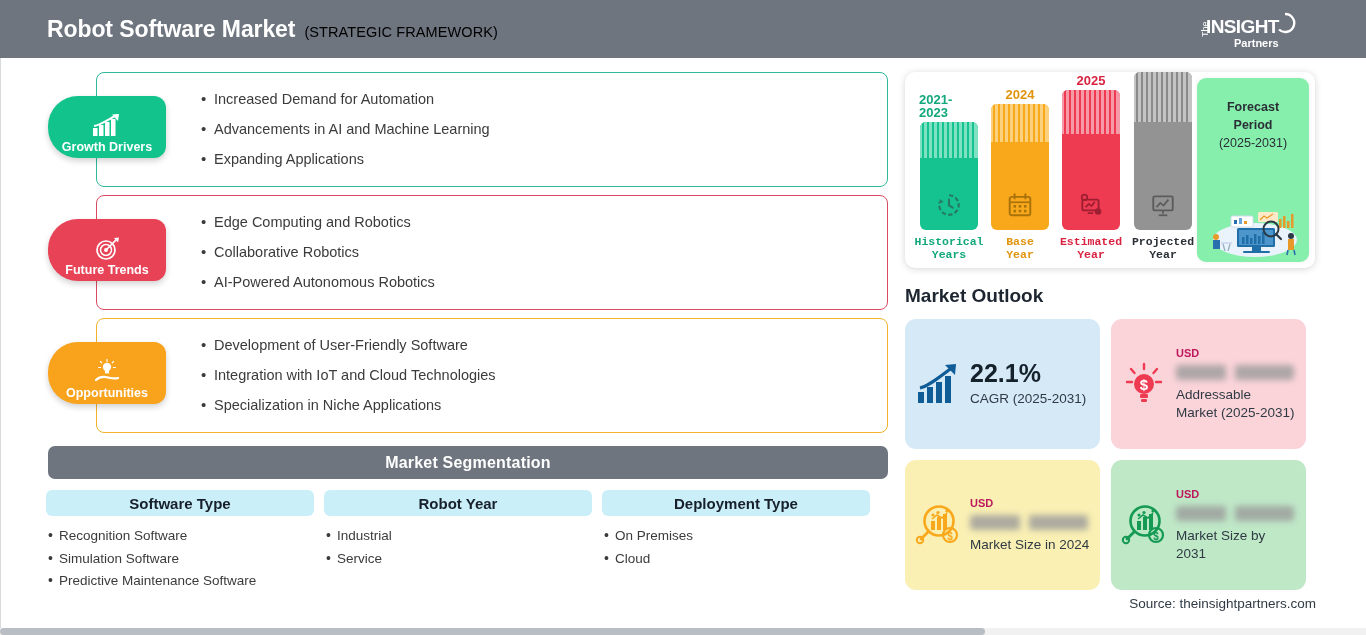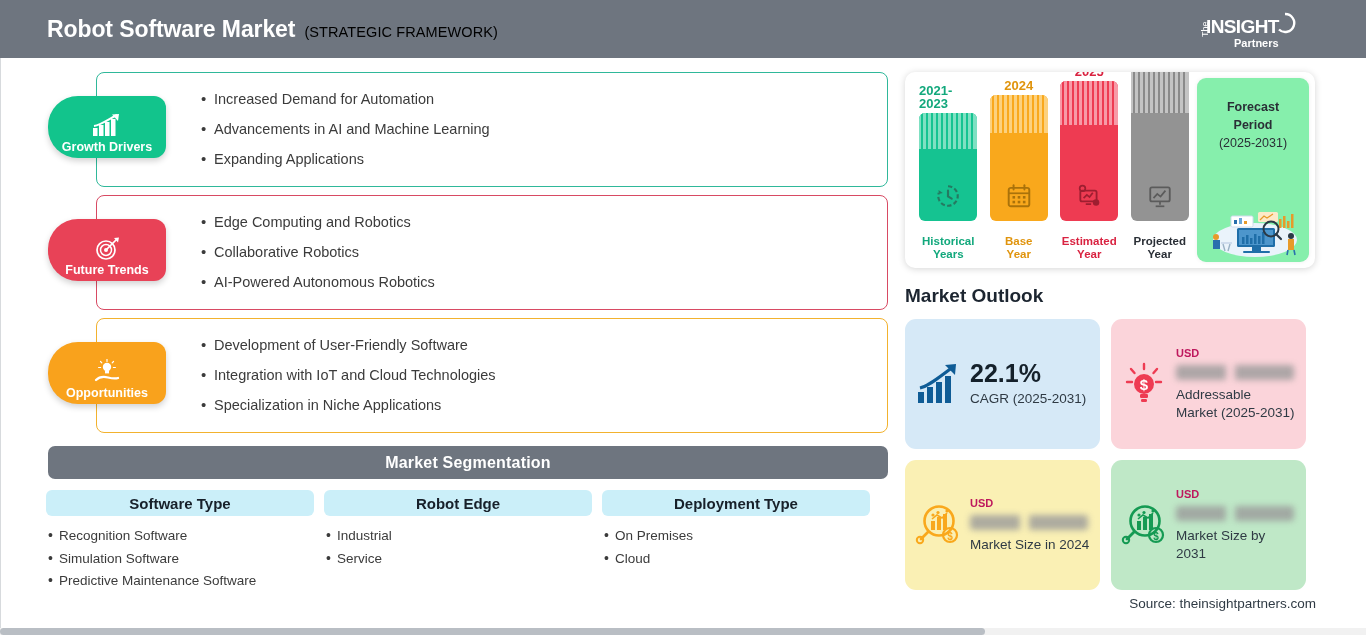--- a/index.html
+++ b/index.html
@@ -86,21 +86,21 @@
   }
   .bars { position:absolute; left:14px; top:6px; width:270px; height:184px; display:flex; gap:12px; align-items:flex-end; }
   .bar-unit { width:60px; display:flex; flex-direction:column; align-items:center; }
   .bar-year { font-size:13px; font-weight:bold; margin-bottom:3px; line-height:1; }
   .bar {
     width:58px; border-radius:6px; position:relative; overflow:hidden;
     display:flex; align-items:flex-end; justify-content:center;
   }
   .bar-stripes { position:absolute; left:0; top:0; width:100%; }
   .bar-icon { position:relative; z-index:2; width:26px; height:26px; margin-bottom:12px; opacity:.62; }
-  .bar-label { margin-top:14px; font-size:11.5px; font-weight:bold; text-align:center; line-height:1.18; }
+  .bar-label { margin-top:5px; font-size:11.5px; font-weight:bold; text-align:center; line-height:1.18;font-family:Liberation Mono, monospace; }
 
   .forecast-panel {
     position:absolute; right:6px; top:6px; width:112px; height:184px;
     background:#86efac; border-radius:9px;
     box-shadow:0 0 4px rgba(0,0,0,.07);
     padding-top:20px; text-align:center;
   }
   .forecast-line { font-size:12.5px; color:#2a2f36; font-weight:bold; line-height:1.45; }
   .forecast-line.paren { font-weight:normal; color:#2a2f36; }
   .forecast-illu { position:absolute; left:6px; bottom:4px; width:100px; height:52px; }
@@ -226,21 +226,21 @@
         <span class="seg-pill-text">Software Type</span>
       </div>
       <div class="seg-items">
         <div class="seg-item">Recognition Software</div>
         <div class="seg-item">Simulation Software</div>
         <div class="seg-item">Predictive Maintenance Software</div>
       </div>
     </div>
     <div class="seg-col">
       <div class="seg-pill">
-        <span class="seg-pill-text">Robot Edge</span>
+        <span class="seg-pill-text">Robot Year</span>
       </div>
       <div class="seg-items">
         <div class="seg-item">Industrial</div>
         <div class="seg-item">Service</div>
       </div>
     </div>
     <div class="seg-col">
       <div class="seg-pill">
         <span class="seg-pill-text">Deployment Type</span>
       </div>

